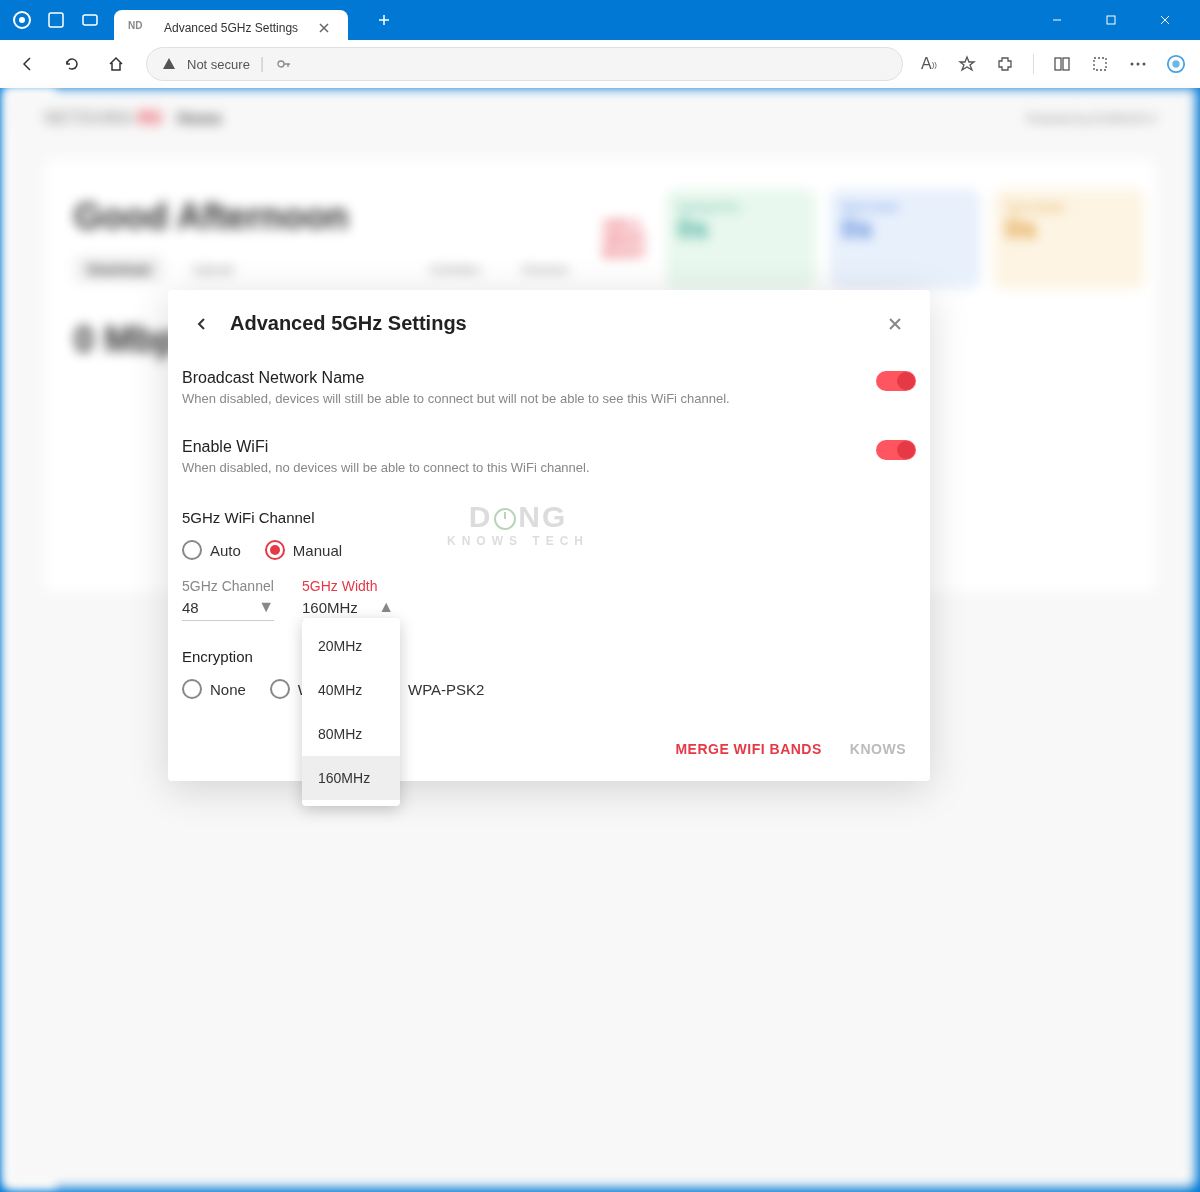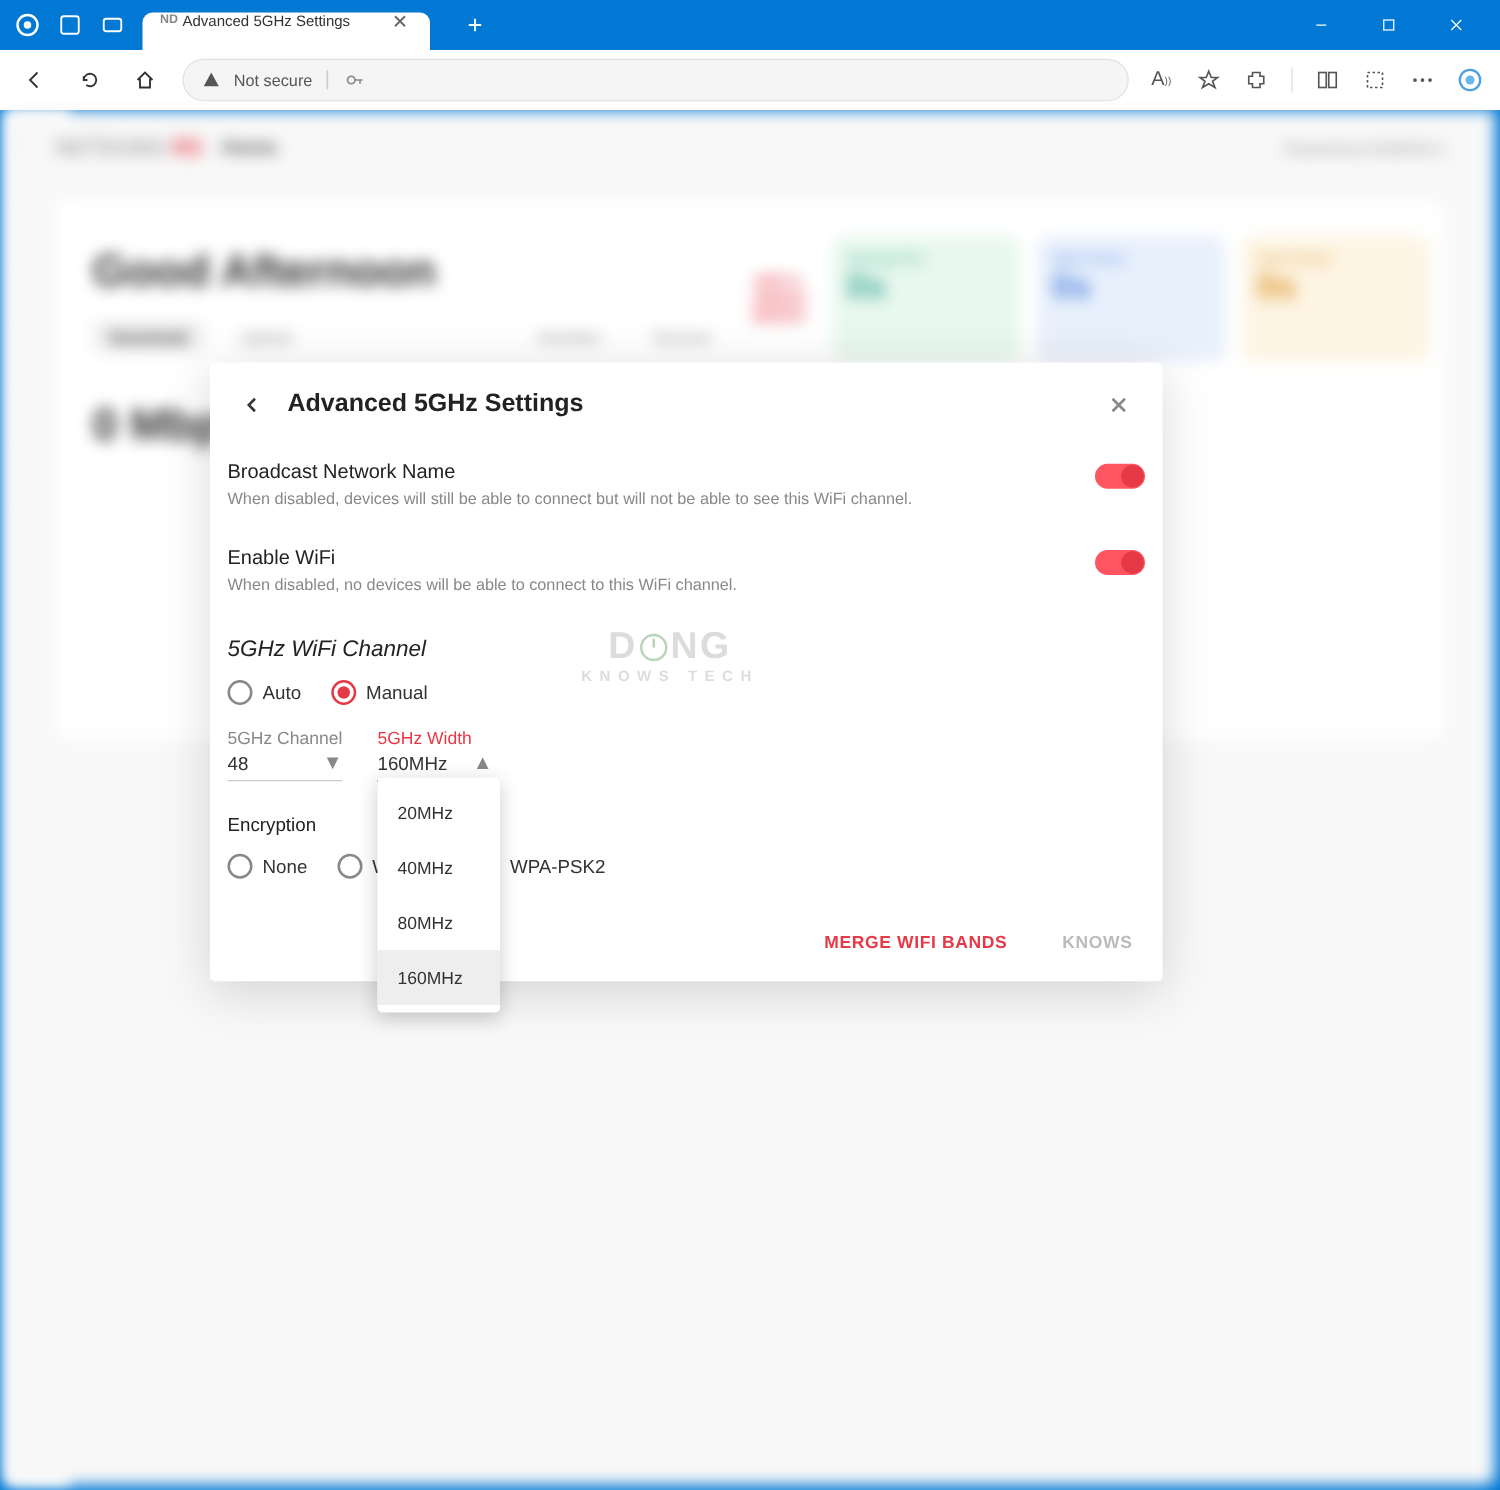--- a/index.html
+++ b/index.html
@@ -2,21 +2,21 @@
 <html><head>
 <meta charset="utf-8">
 <style>
 * { margin: 0; padding: 0; box-sizing: border-box; font-family: 'Segoe UI', Arial, sans-serif; }
 body { width: 1200px; height: 1192px; background: #0078d4; overflow: hidden; position: relative; }
 
 
 .titlebar { height: 40px; background: #0078d4; display: flex; align-items: center; padding: 0 12px; }
 .tb-left { display: flex; align-items: center; gap: 14px; }
 .tb-icon { width: 20px; height: 20px; display: flex; align-items: center; justify-content: center; color: #fff; }
-.tab { background: #fff; height: 36px; margin-top: 16px; border-radius: 8px 8px 0 0; display: flex; align-items: flex-start; padding: 0 14px; gap: 2px; min-width: 230px; }
+.tab { background: #fff; height: 36px; margin-top: 16px; border-radius: 8px 8px 0 0; display: flex; align-items: center; padding: 0 14px; gap: 20px; min-width: 230px; }
 .tab-favicon { width: 16px; height: 16px; font-size: 10px; font-weight: bold; color: #888; }
 .tab-title { font-size: 12px; color: #333; flex: 1; }
 .tab-close { width: 16px; height: 16px; color: #666; }
 .newtab { width: 28px; height: 28px; margin-left: 8px; display: flex; align-items: center; justify-content: center; color: #fff; }
 .tb-right { margin-left: auto; display: flex; gap: 8px; }
 .tb-btn { width: 46px; height: 32px; display: flex; align-items: center; justify-content: center; color: #fff; }
 
 
 .addrbar { height: 48px; background: #fff; display: flex; align-items: center; padding: 0 14px; gap: 16px; }
 .nav-btn { width: 28px; height: 28px; display: flex; align-items: center; justify-content: center; color: #555; }
@@ -62,21 +62,21 @@
 .modal-title { font-size: 20px; font-weight: bold; color: #222; }
 .modal-close { margin-left: auto; width: 22px; height: 22px; color: #888; display: flex; align-items: center; justify-content: center; }
 .modal-body { padding: 0 14px 24px 14px; }
 .setting { display: flex; align-items: flex-start; padding: 12px 0 20px 0; }
 .setting-left { flex: 1; }
 .setting-title { font-size: 16px; color: #222; margin-bottom: 4px; }
 .setting-desc { font-size: 13px; color: #888; }
 .toggle { width: 40px; height: 20px; background: #FF5560; border-radius: 10px; position: relative; margin-top: 2px; }
 .toggle::after { content: ''; position: absolute; right: 1px; top: 1px; width: 18px; height: 18px; background: #e63946; border-radius: 50%; }
 
-.section-title { font-size: 18px; color: #222; margin-top: 14px; margin-bottom: 14px; font-style: italic; }
+.section-title { font-size: 15px; color: #222; margin-top: 14px; margin-bottom: 14px; }
 .radio-row { display: flex; align-items: center; gap: 24px; margin-bottom: 18px; }
 .radio { display: flex; align-items: center; gap: 8px; text-align: center; }
 .radio-circle { width: 20px; height: 20px; border: 2px solid #888; border-radius: 50%; display: flex; align-items: center; justify-content: center; }
 .radio-circle.on { border-color: #e63946; }
 .radio-circle.on::after { content: ''; width: 10px; height: 10px; background: #e63946; border-radius: 50%; }
 .radio-label { font-size: 15px; color: #333; }
 
 .selects-row { display: flex; gap: 28px; }
 .sel-group { position: relative; }
 .sel-label { font-size: 14px; color: #888; }
@@ -86,26 +86,26 @@
 .sel-val { font-size: 15px; color: #333; flex: 1; }
 .sel-caret { color: #888; }
 
 .dropdown { position: absolute; top: 40px; left: 0; width: 98px; background: #fff; box-shadow: 0 4px 16px rgba(0,0,0,0.2); border-radius: 4px; padding: 6px 0; z-index: 10; }
 .dd-item { padding: 14px 16px; font-size: 14px; color: #333; }
 .dd-item.selected { background: #eee; }
 
 .enc-title { font-size: 15px; color: #222; margin-top: 26px; margin-bottom: 14px; }
 .enc-row { display: flex; align-items: center; gap: 24px; }
 
-.modal-foot { display: flex; justify-content: flex-end; gap: 44px; padding: 18px 24px 24px 24px; }
+.modal-foot { display: flex; justify-content: flex-end; gap: 28px; padding: 18px 24px 24px 24px; }
 .foot-btn { font-size: 14px; font-weight: bold; letter-spacing: 0.5px; }
 .foot-btn.merge { color: #e63946; }
 .foot-btn.save { color: #bbb; }
 
-.watermark { position: absolute; top: 500px; left: 465px; font-size: 30px; color: #bbb; font-weight: bold; letter-spacing: 2px; pointer-events: none; opacity: 0.5; z-index: 5; text-align: center; }
+.watermark { position: absolute; top: 500px; left: 447px; font-size: 30px; color: #bbb; font-weight: bold; letter-spacing: 2px; pointer-events: none; opacity: 0.5; z-index: 5; text-align: center; }
 .watermark .sub { font-size: 12px; letter-spacing: 6px; display: block; }
 </style>
 </head>
 <body>
 
 <div class="titlebar">
   <div class="tb-left">
     <span class="tb-icon">
         <svg width="20" height="20" viewBox="0 0 20 20">
           <circle cx="10" cy="10" r="8" fill="none" stroke="#fff" stroke-width="2"></circle>

